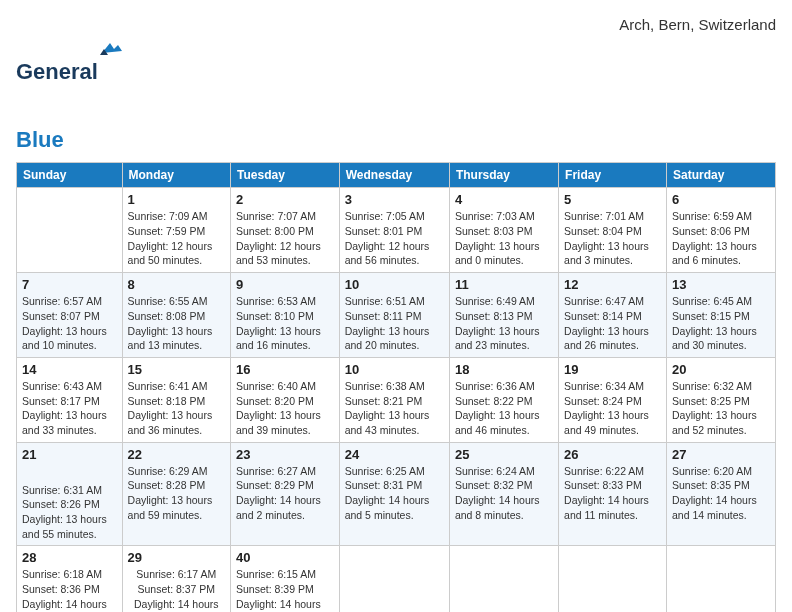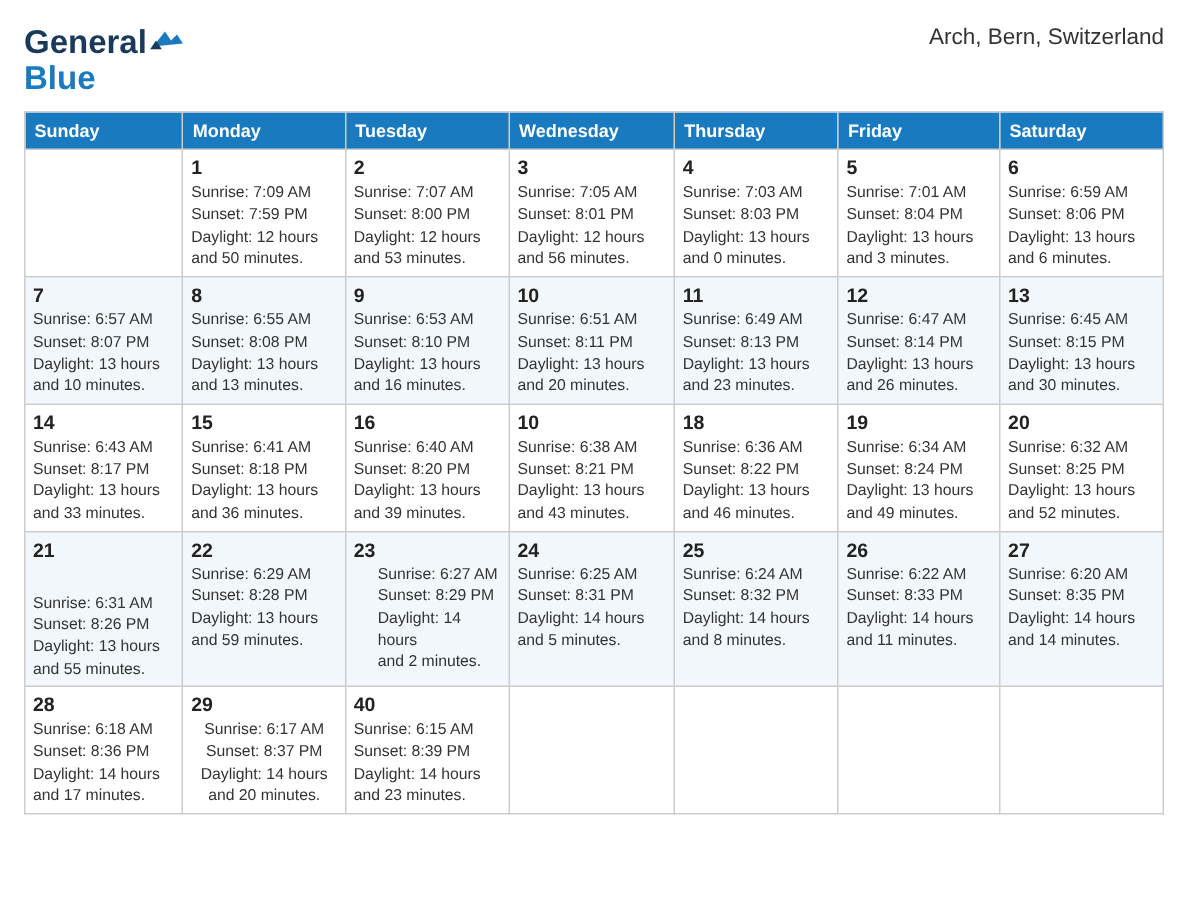--- a/index.html
+++ b/index.html
@@ -19,20 +19,21 @@
     .logo {
       display: flex;
       flex-direction: column;
       align-items: flex-start;
     }
     .logo-text {
       font-size: 22px;
       font-weight: bold;
       color: #1a3a5c;
       line-height: 1.1;
+      margin-top: 44px;
     }
     .logo-blue { color: #1a7abf; }
     .title-block { text-align: right; }
     .month-title {
       font-size: 36px;
       font-weight: bold;
       color: #1a3a5c;
       line-height: 1.1;
     }
     .subtitle {
@@ -266,21 +267,21 @@
         </td>
         <td>
           <span class="day-num">22</span>
           <div class="day-info" style="white-space: pre-line;">Sunrise: 6:29 AM
 Sunset: 8:28 PM
 Daylight: 13 hours
 and 59 minutes.</div>
         </td>
         <td>
           <span class="day-num">23</span>
-          <div class="day-info" style="white-space: pre-line; margin-left: 16px;">Sunrise: 6:27 AM
+          <div class="day-info" style="white-space: pre-line;">Sunrise: 6:27 AM
 Sunset: 8:29 PM
 Daylight: 14 hours
 and 2 minutes.</div>
         </td>
         <td>
           <span class="day-num">24</span>
           <div class="day-info" style="white-space: pre-line;">Sunrise: 6:25 AM
 Sunset: 8:31 PM
 Daylight: 14 hours
 and 5 minutes.</div>

